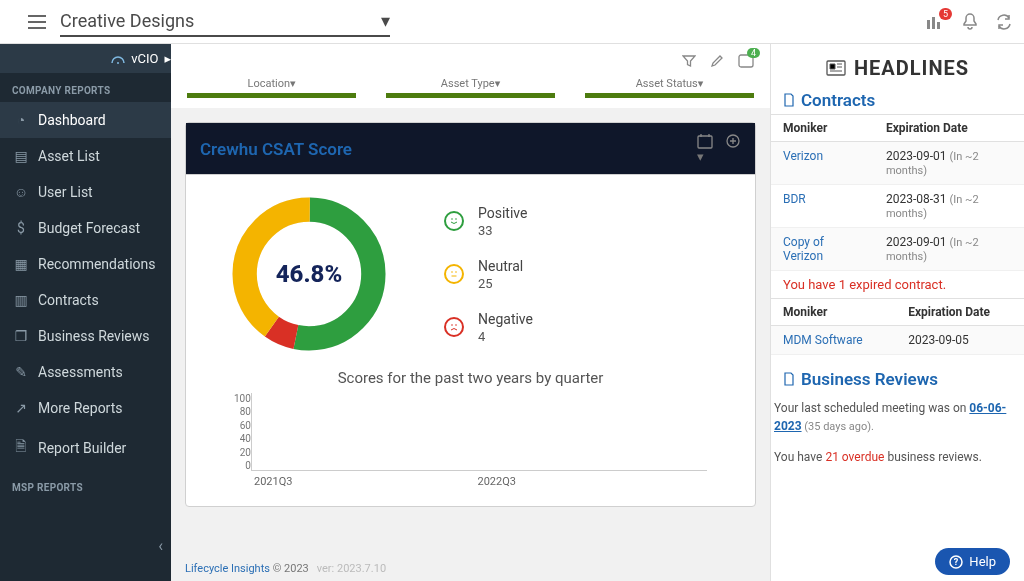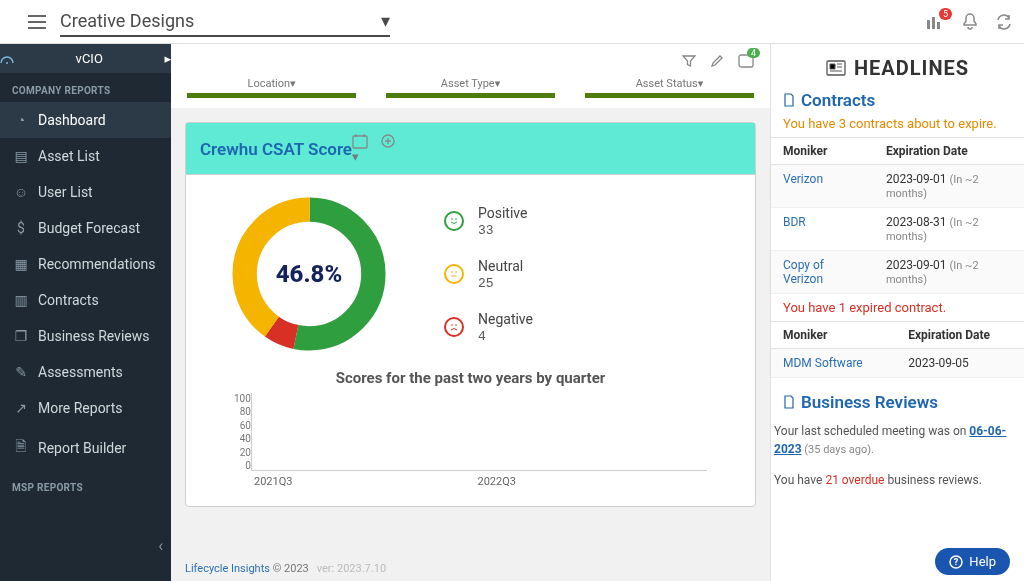--- a/index.html
+++ b/index.html
@@ -12,54 +12,54 @@
 .logo-small { font-size: 8px; color: #666; }
 .logo-main { font-size: 15px; font-weight: 700; color: #00a59b; }
 .hamburger { margin-left: 16px; cursor: pointer; color: #555; }
 .company-sel { margin-left: 14px; font-size: 18px; color: #4a4a4a; border-bottom: 2px solid #4a4a4a; padding: 4px 0; width: 330px; display: flex; justify-content: space-between; align-items: end; cursor: pointer; }
 .top-actions { margin-left: auto; display: flex; align-items: center; gap: 18px; color: #666; }
 .notif-badge { position: relative; }
 .notif-badge .count { position: absolute; top: -6px; right: -8px; background: #e53935; color: #fff; font-size: 9px; border-radius: 8px; padding: 1px 4px; }
 
 .layout { display: flex; height: 537px; }
 .sidebar { width: 171px; background: #1e2933; color: #cfd8dc; display: flex; flex-direction: column; position: relative; }
-.sb-head { background: #2c3a47; text-align: center; padding: 7px 0; font-size: 13px; color: #fff; display:flex; align-items:center; justify-content:space-between; gap:6px;}
+.sb-head { background: #2c3a47; text-align: center; padding: 7px 0; font-size: 13px; color: #fff; display:flex; align-items:center; justify-content:flex-end; gap:6px;}
 .sb-section { font-size: 10px; color: #8a9aa7; padding: 12px 12px 6px; letter-spacing: .3px; font-weight: 700; }
 .sb-item { display: flex; align-items: center; gap: 10px; padding: 10px 14px; cursor: pointer; font-size: 14px; color: #cfd8dc; }
 .sb-item.active { background: #2c3a47; color: #fff; }
 .sb-icon { width: 14px; display: inline-flex; justify-content: center; color: #8a9aa7; }
 .sb-footer { margin-top: auto; font-size: 10px; color: #6b7b88; padding: 8px 12px; }
 .sb-collapse { position: absolute; right: 8px; bottom: 26px; color: #8a9aa7; font-size: 16px; }
 
 .mainpane { flex: 1; display: flex; flex-direction: column; background: #f1f1f1; overflow: hidden; }
 
 .filtersbar { background: #fff; padding: 6px 16px 10px; }
 .filter-top { display: flex; justify-content: flex-end; gap: 14px; color: #888; padding: 4px 0 6px; }
 .filter-top .badge4 { position:relative; }
 .filter-top .badge4 .n { position:absolute; top:-6px; right:-6px; background:#4caf50; color:#fff; font-size:9px; border-radius:8px; padding:0 4px;}
 .filter-row { display: flex; gap: 30px; }
 .filter-field { width: 175px; border-bottom: 5px solid #4d7c0f; padding: 3px 0; font-size: 11px; color: #777; display: flex; justify-content: center; align-items: center; cursor: pointer; }
 
 .content { flex: 1; padding: 14px; overflow: auto; }
 .card { background: #fff; border: 1px solid #d0d0d0; border-radius: 4px; }
-.card-head { background: #5eead4; border-bottom: 1px solid #d0d0d0; padding: 10px 14px; display: flex; align-items: center; }
+.card-head { background: #0f172a; border-bottom: 1px solid #d0d0d0; padding: 10px 14px; display: flex; align-items: center; justify-content: space-between; }
 .card-title { color: #1e66b0; font-size: 17px; font-weight: 600; }
 .card-actions { display: flex; gap: 12px; color: #777; }
 .card-body { padding: 14px 18px 18px; }
 
 .csat-row { display: flex; align-items: center; gap: 50px; padding: 0 20px; }
 .donut-wrap { position: relative; width: 170px; height: 170px; }
 .donut-center { position: absolute; inset: 0; display: flex; align-items: center; justify-content: center; font-size: 24px; font-weight: 800; color: #14245a; text-align: center; }
 .legend { display: flex; flex-direction: column; gap: 20px; }
 .legend-row { display: flex; align-items: center; gap: 14px; }
 .face { width: 20px; height: 20px; border-radius: 50%; border: 2px solid; display: inline-flex; align-items: center; justify-content: center; }
 .lg-txt .t { font-size: 14px; color: #444; }
-.lg-txt .v { font-size: 13px; color: #555; margin-top: 2px; font-family: Liberation Mono, monospace; }
-
-.subchart-title { text-align: center; font-size: 15px; color: #555; margin-top: 10px; font-weight: 700; }
+.lg-txt .v { font-size: 13px; color: #555; margin-top: 2px; }
+
+.subchart-title { text-align: center; font-size: 15px; color: #555; margin-top: 10px; font-weight: 400; }
 .axis-area { display: flex; padding: 6px 30px 0; }
 .ylabels { display: flex; flex-direction: column; justify-content: space-between; height: 78px; font-size: 10px; color: #777; text-align: right; }
 .plot { flex:1; border-bottom:1px solid #ccc; border-left:1px solid #ccc; height:78px; }
 .xlabels { display: flex; justify-content: space-between; padding: 4px 36px 0 50px; font-size: 11px; color: #666; }
 
 .footerline { font-size: 11px; color: #777; padding: 6px 14px; background: #f1f1f1; }
 .footerline a { color: #2b6fb5; text-decoration: none; }
 .ver { color: #bbb; margin-left: 8px; }
 
 .headlines { width: 254px; background: #fff; border-left: 1px solid #e0e0e0; display: flex; flex-direction: column; overflow-y: auto; }
@@ -319,21 +319,20 @@
     </div>
 
     <div class="hl-sec-title">
       <span>
           <svg width="12" height="14" viewBox="0 0 12 14">
             <path d="M2 1h6l2 2v10H2z" fill="none" stroke="#1e66b0" stroke-width="1.2"></path>
           </svg>
         </span>
       <span>Contracts</span>
     </div>
-    <div class="hl-warn">You have 3 contracts about to expire.</div>
     <table class="hl-table">
       <tbody>
           <tr>
             <th>Moniker</th>
             <th>Expiration Date</th>
           </tr>
       <tr>
             <td><span class="mk-link">Verizon</span></td>
             <td><span>2023-09-01</span> <span class="sub">(In ~2 months)</span></td>
           </tr>

